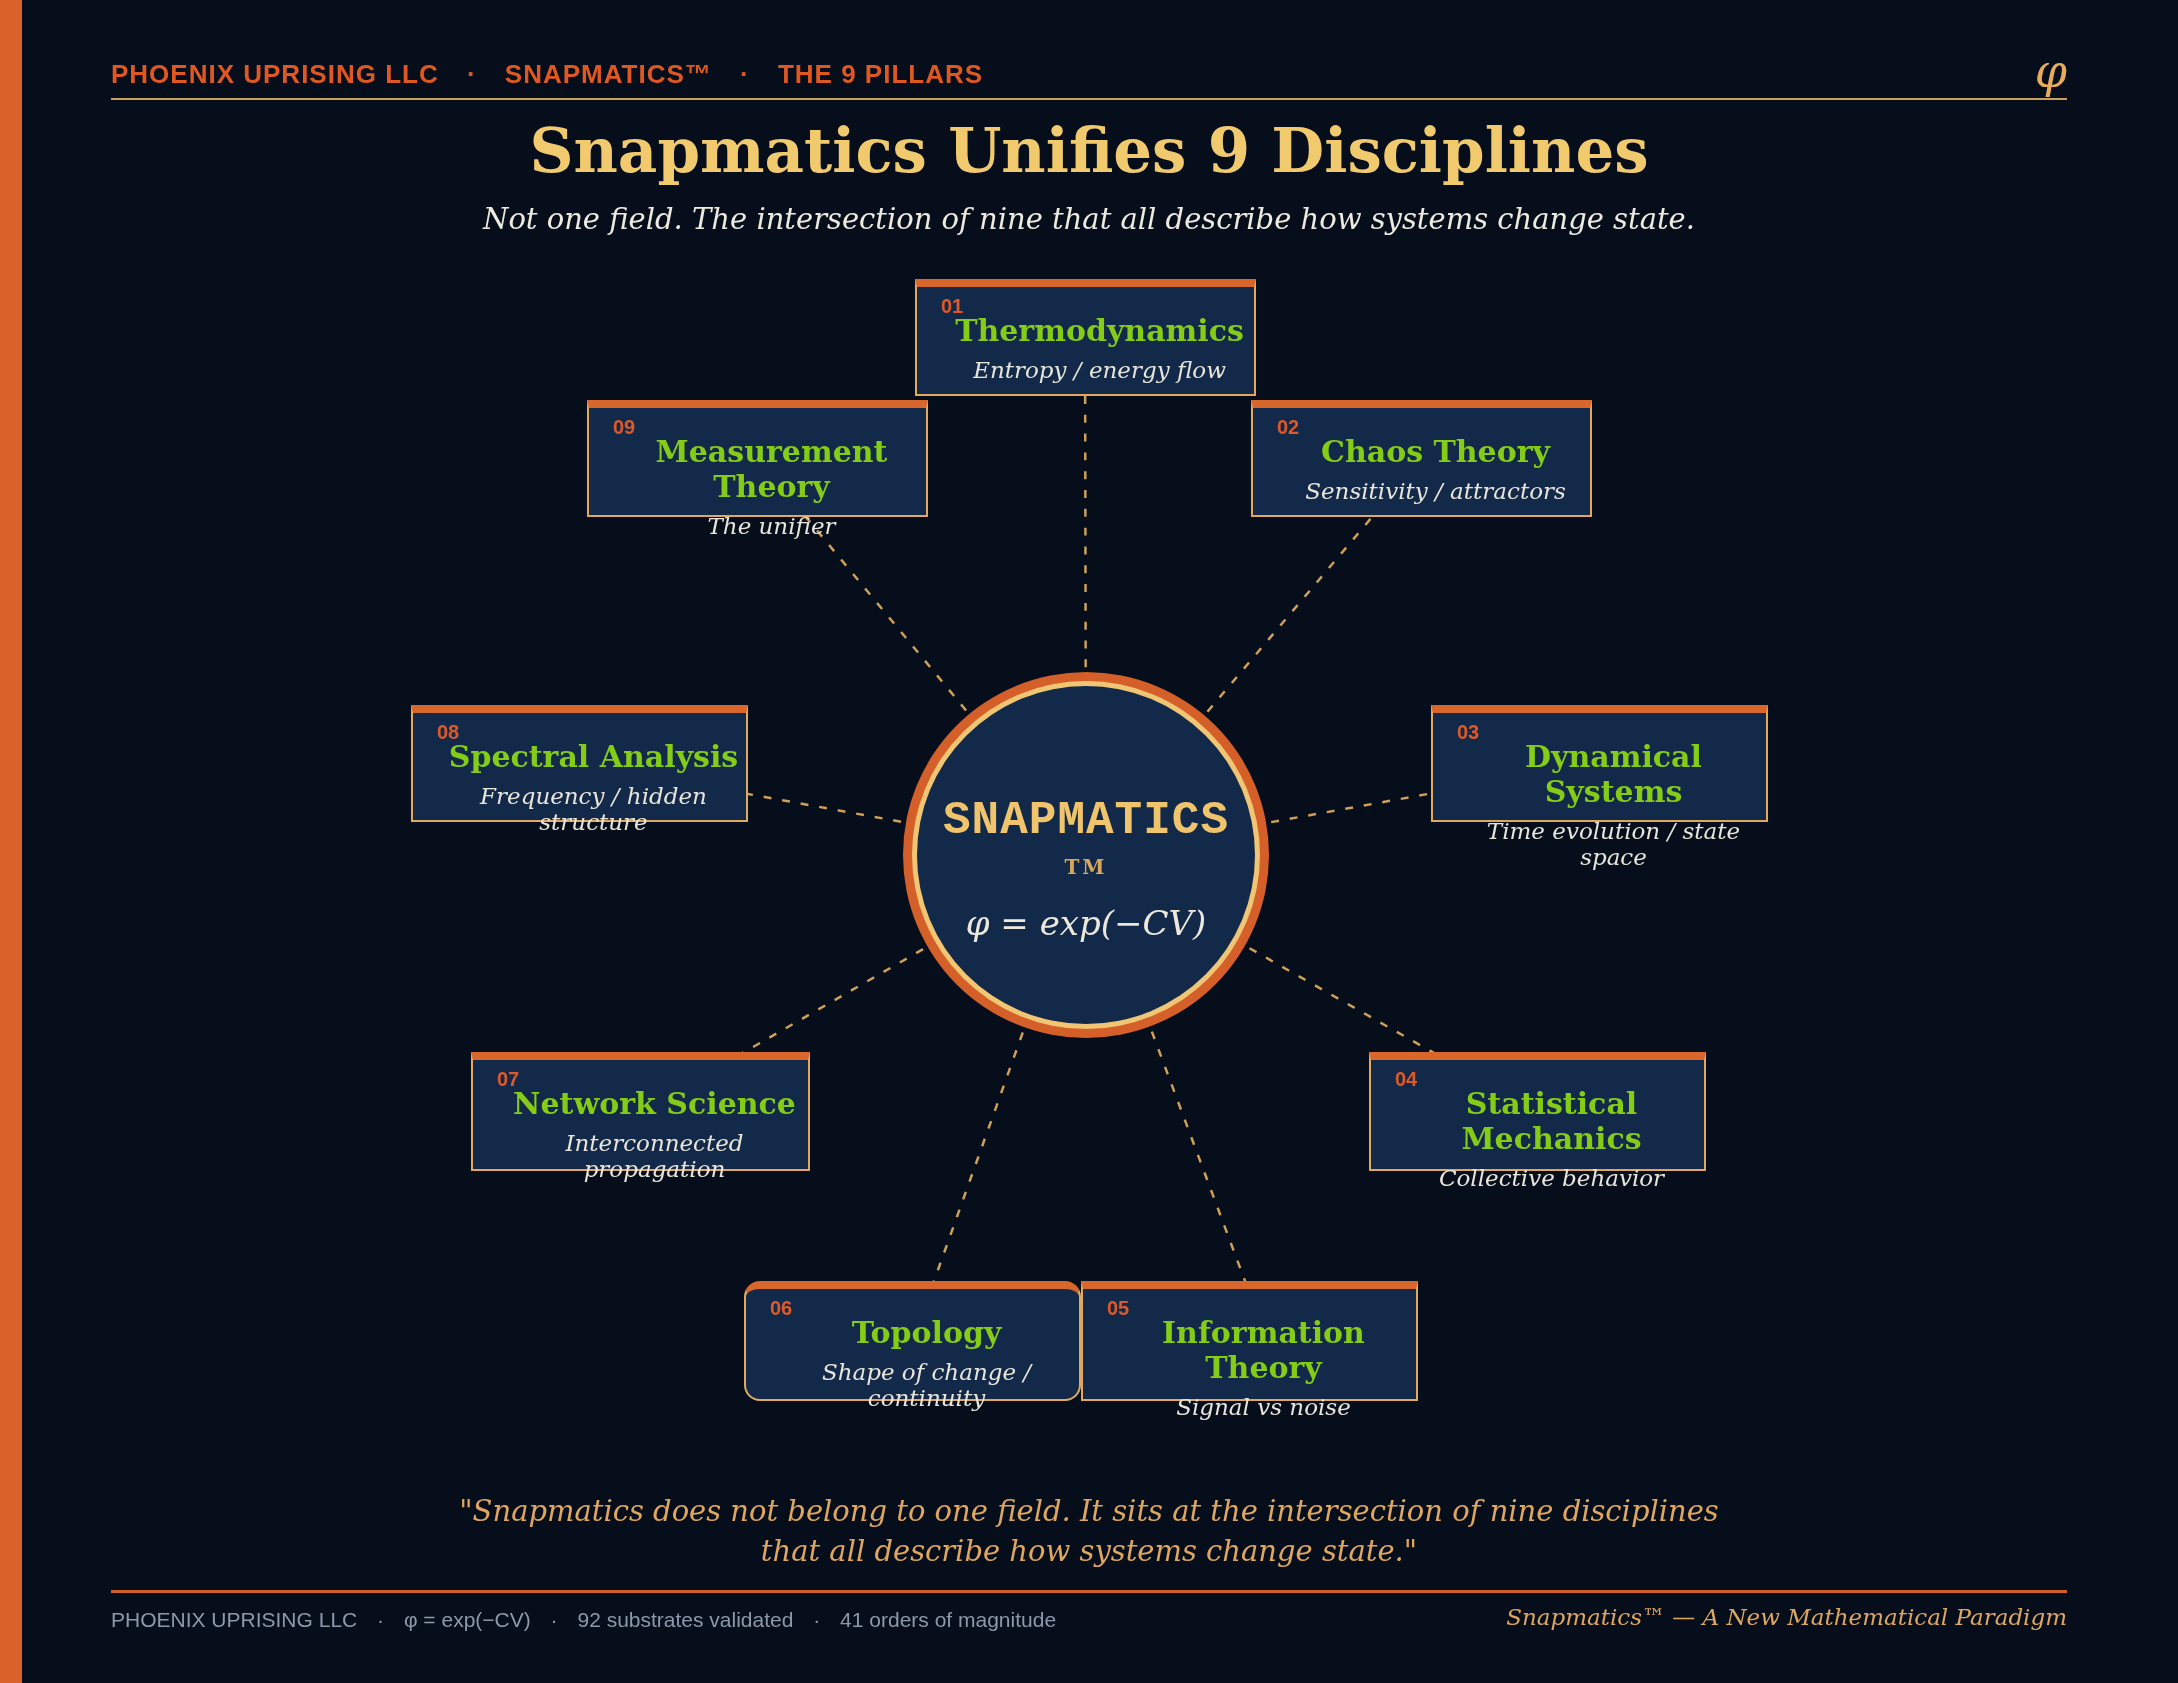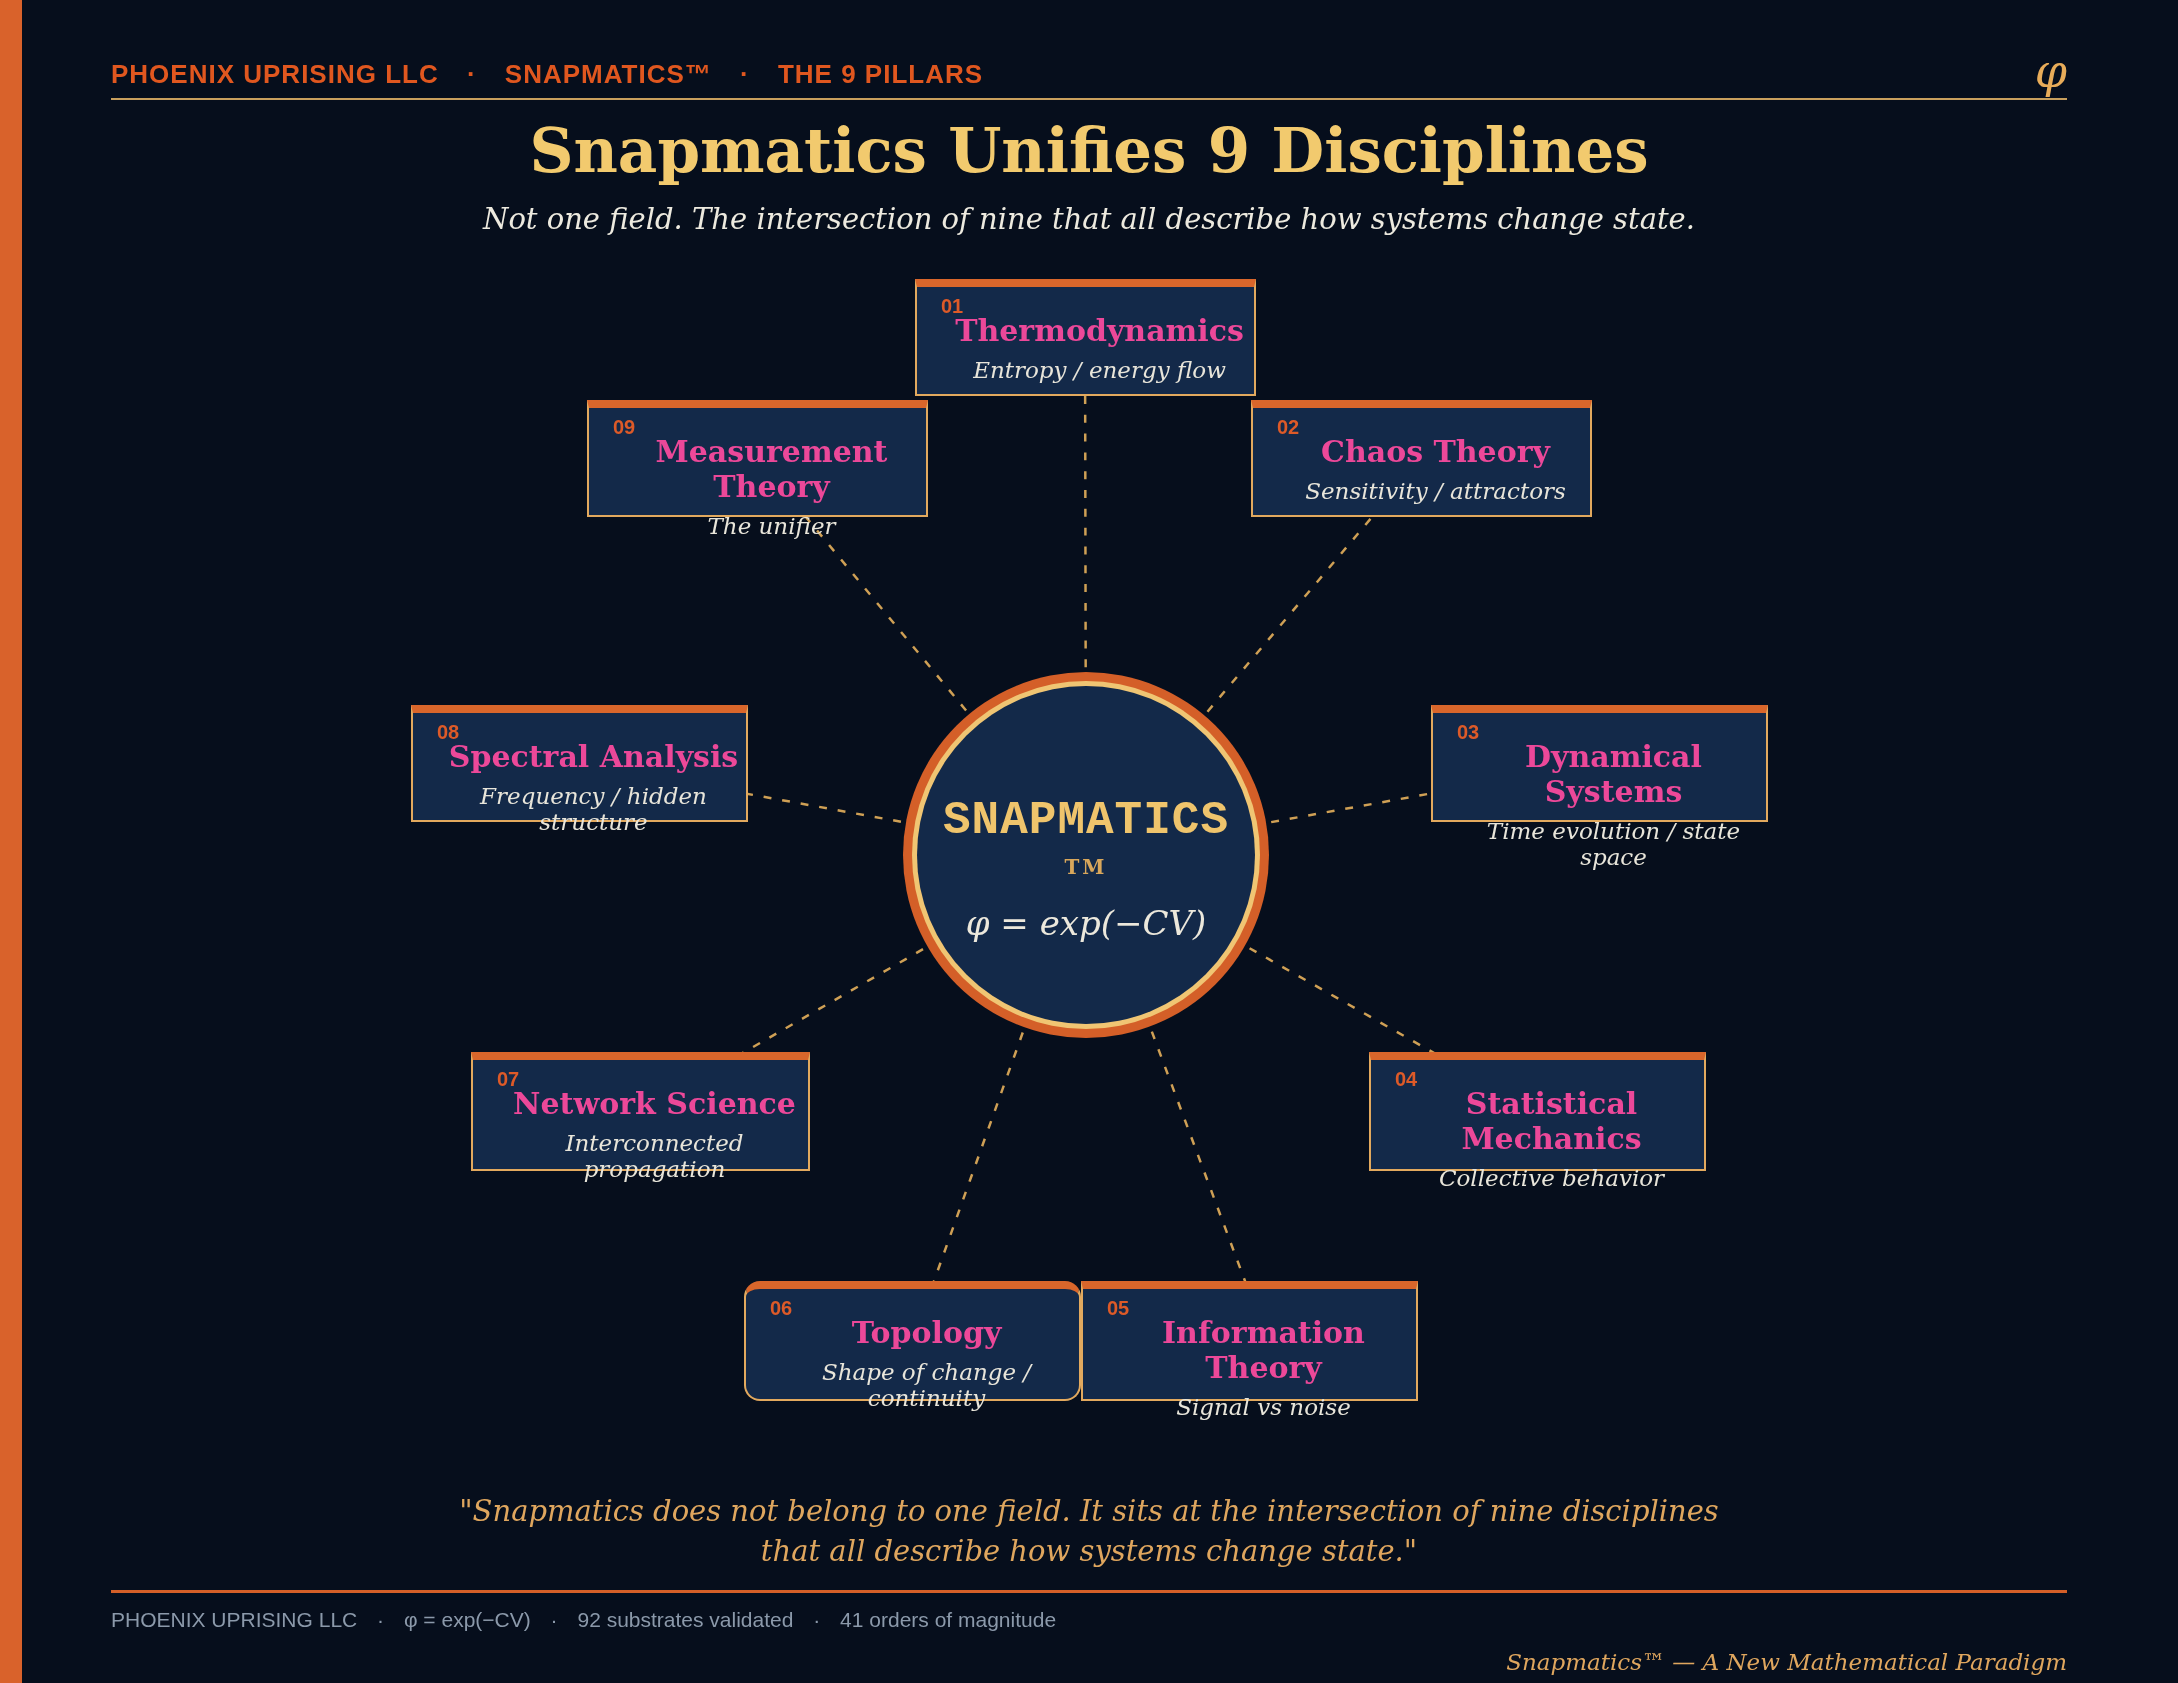--- a/index.html
+++ b/index.html
@@ -48,21 +48,21 @@
     text-align:center;
     padding-left:28px;
   }
   .pillar-num {
     position:absolute; left:24px; top:8px;
     font-weight:bold; font-size:20px; color:#dd5a28;
   }
   .pillar-title {
     margin-top:26px;
     font-family:"DejaVu Serif", serif; font-weight:bold;
-    font-size:30px; color:#ec4899;
+    font-size:30px; color:#84cc16;
   }
   .pillar-sub {
     margin-top:9px;
     font-family:"DejaVu Serif", serif; font-style:italic;
     font-size:23px; color:#e8e5da;
   }
 
   
   .circle-outer {
     position:absolute; left:903px; top:672px; width:366px; height:366px;
@@ -97,21 +97,21 @@
   }
   .footer-rule { position:absolute; left:111px; top:1590px; width:1956px; height:3px; background:#d45f28; }
   .footer-left {
     position:absolute; left:111px; top:1608px;
     font-size:21px; color:#8b99aa; white-space:nowrap;
   }
   .footer-left .sep { margin:0 14px; }
   .footer-right {
     position:absolute; right:111px; top:1604px;
     font-family:"DejaVu Serif", serif; font-style:italic;
-    font-size:23px; color:#dfa65e;margin-top:45px;
+    font-size:23px; color:#dfa65e;
   }
 </style>
 </head>
 <body>
 
 <div id="page">
 
   <div class="edge-stripe"></div>
 
   <div class="brand-line">

